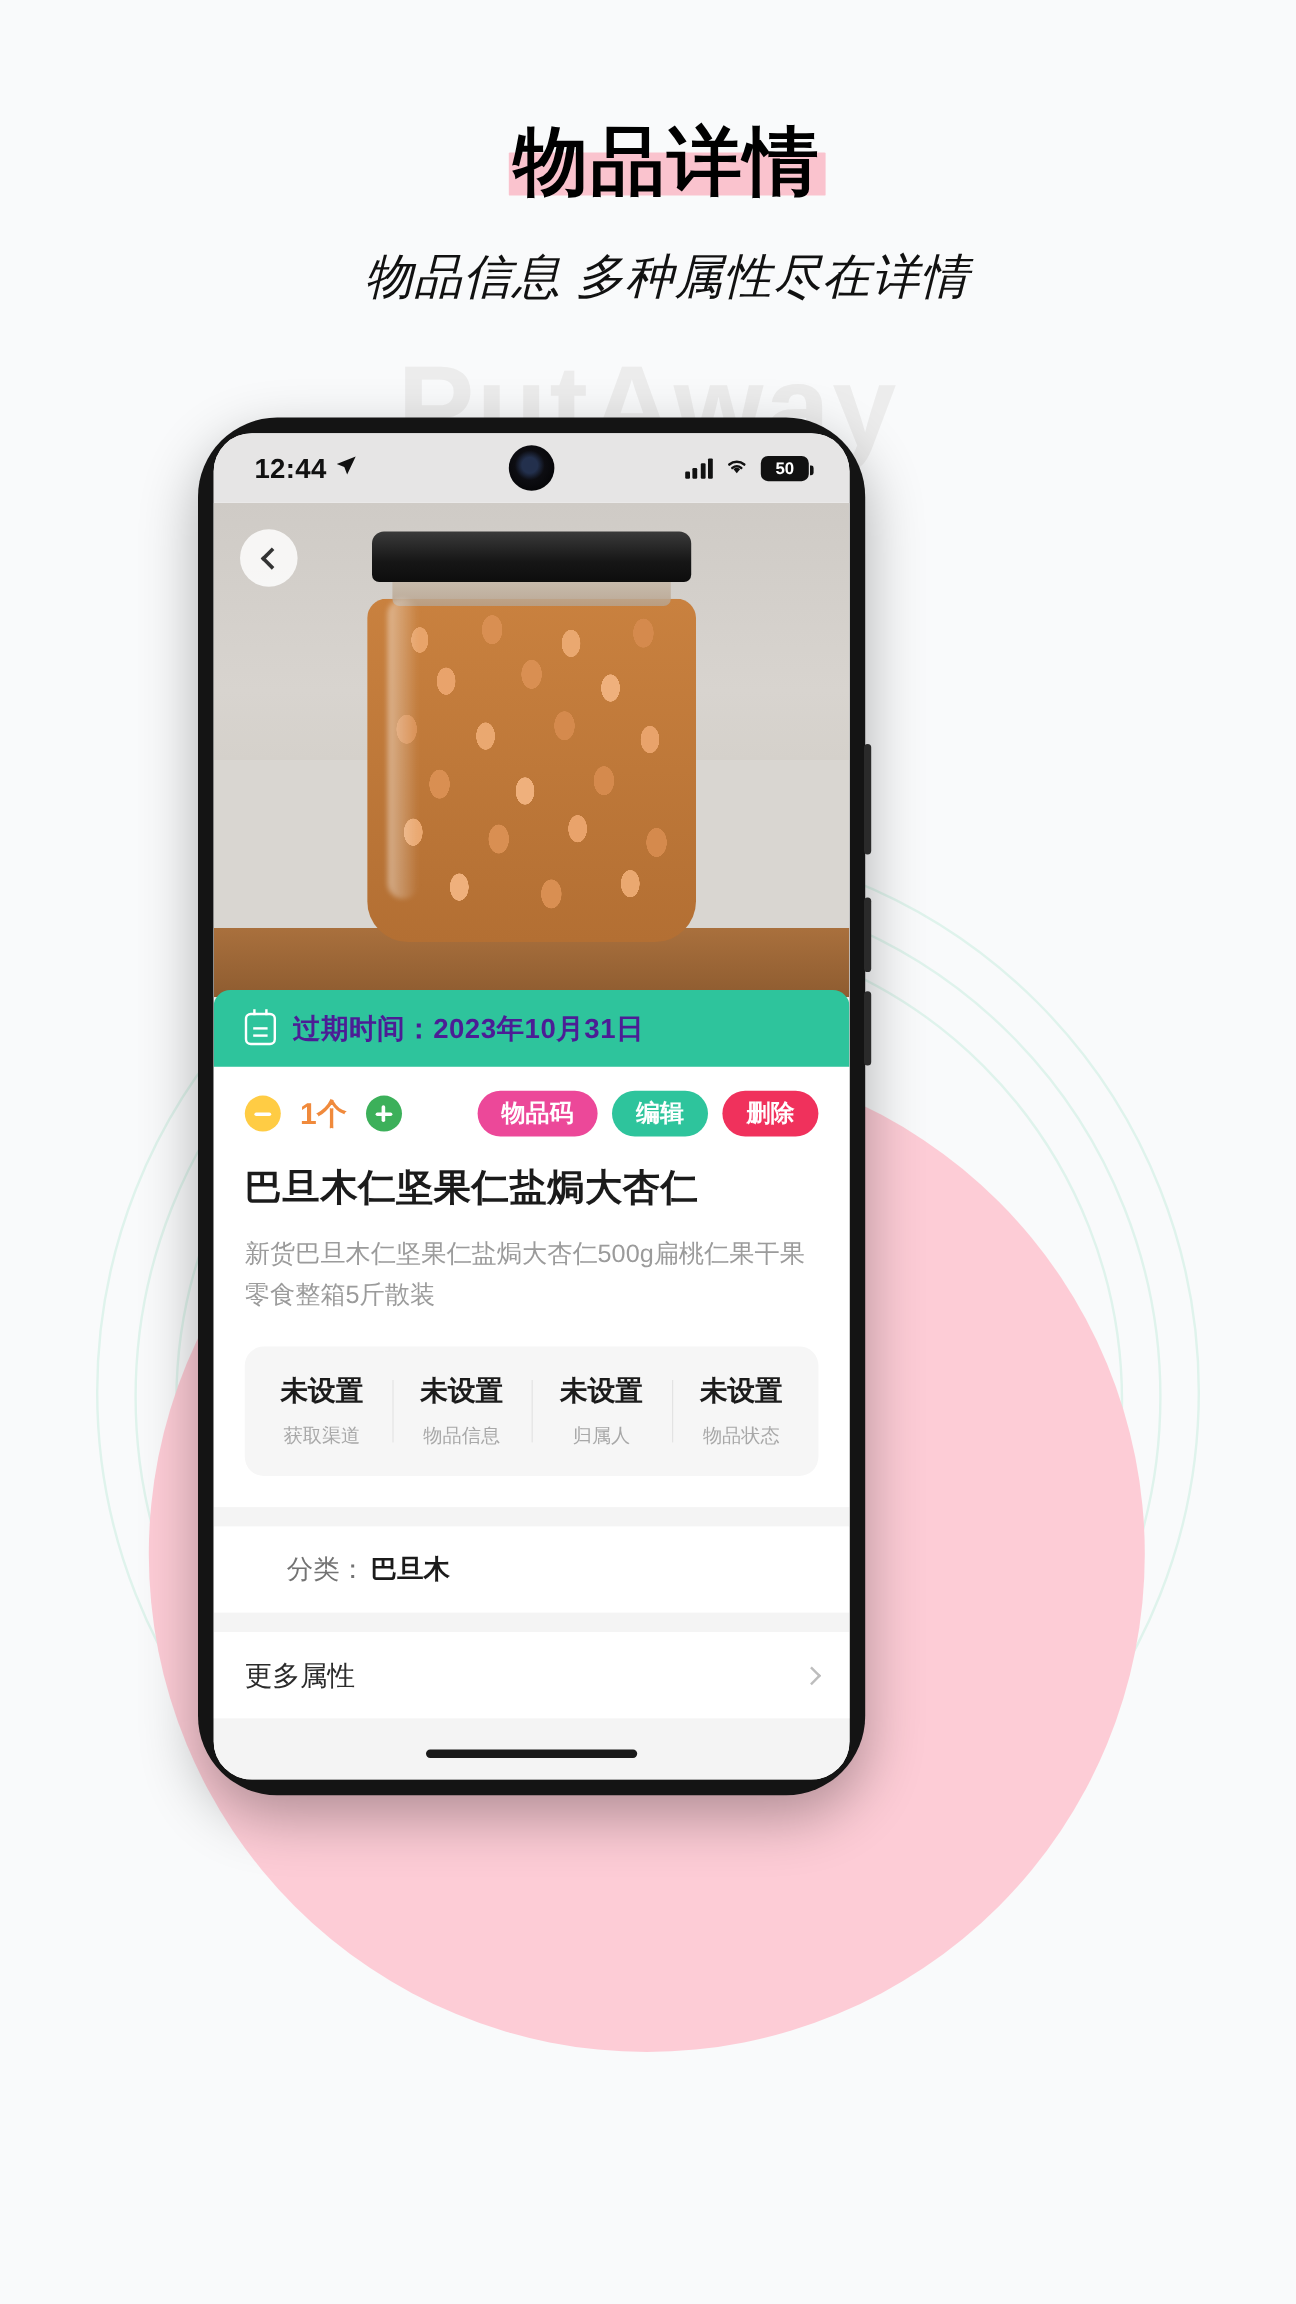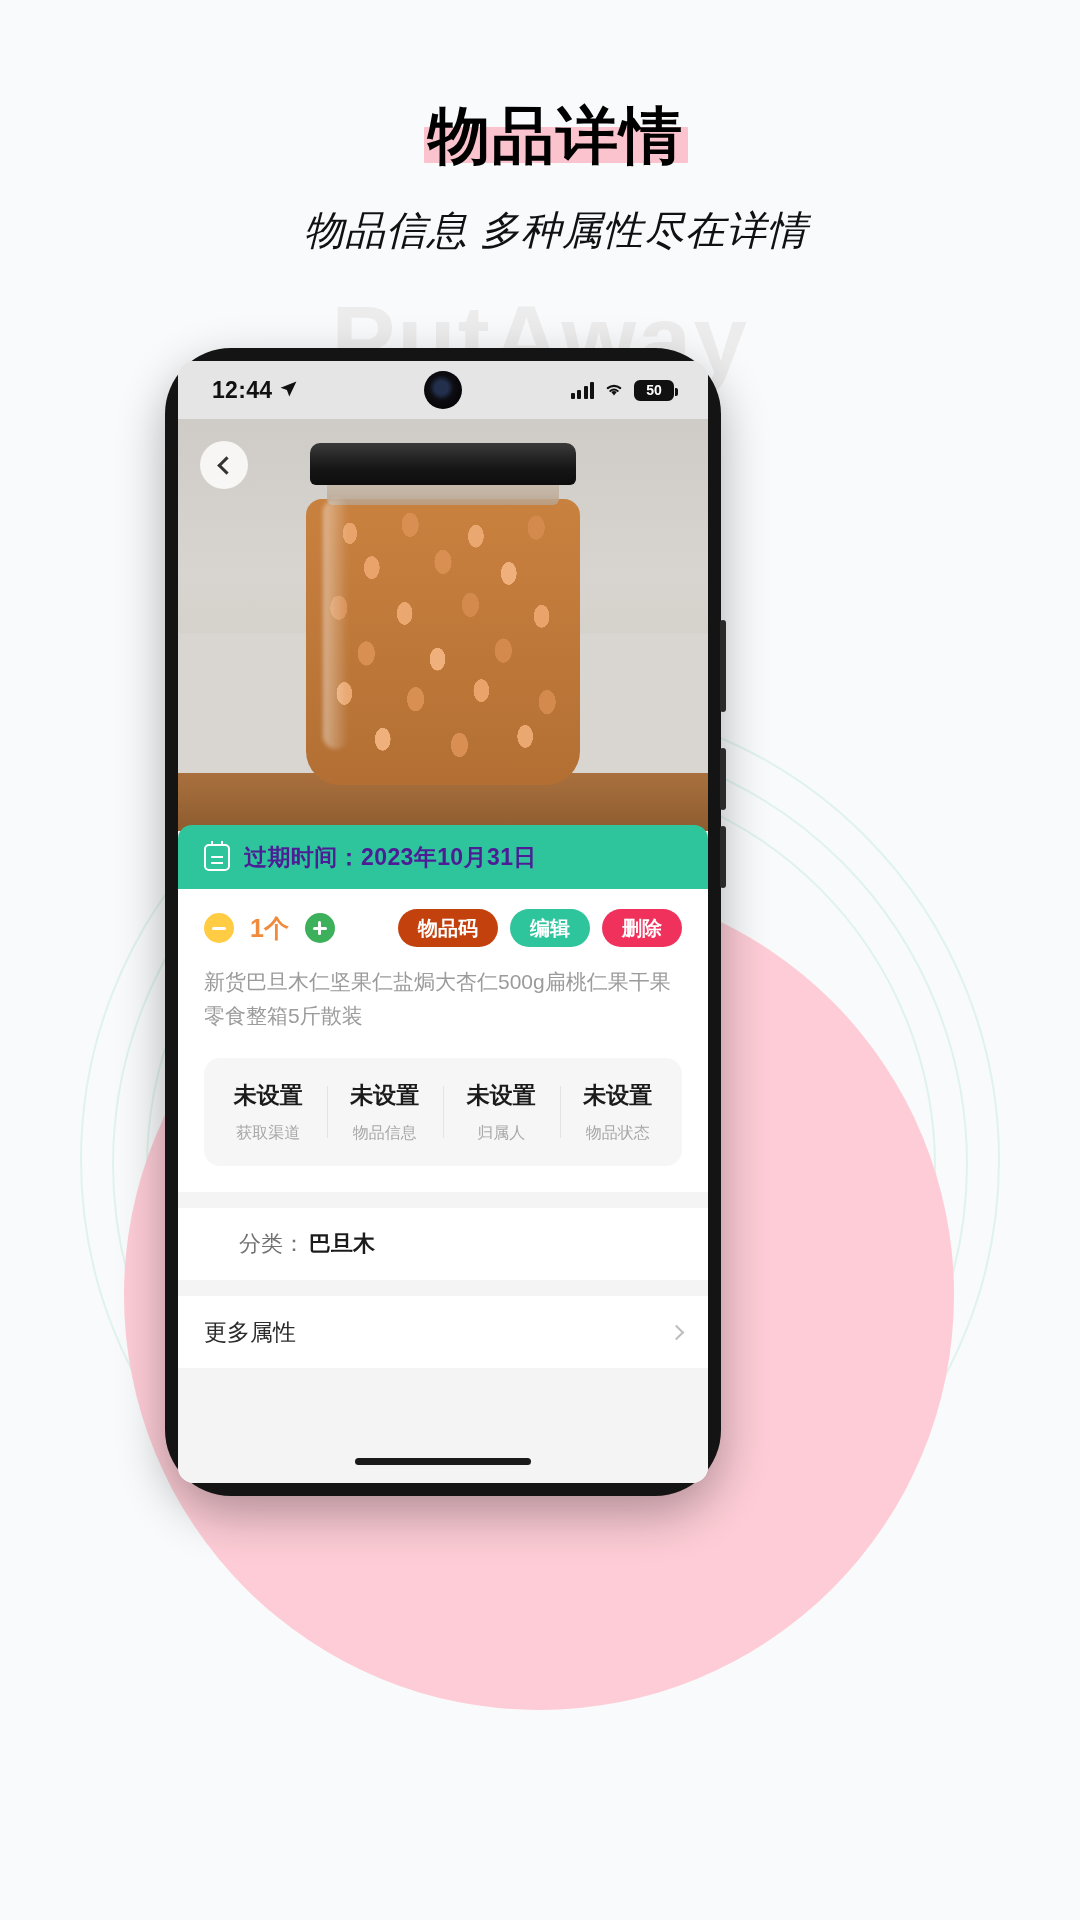--- a/index.html
+++ b/index.html
@@ -45,21 +45,21 @@
   .ring3 { left: 146px; top: 772px; width: 790px; height: 790px; }
 
   
   .phone {
     position: absolute; left: 165px; top: 348px; width: 556px; height: 1148px;
     background: #141414; border-radius: 66px; z-index: 3;
     box-shadow: 0 18px 48px rgba(0,0,0,0.30);
     padding: 13px;
   }
   .phone-inner {
-    width: 100%; height: 100%; background: #ffffff; border-radius: 16px;
+    width: 100%; height: 100%; background: #ffffff; border-radius: 32px;
     overflow: hidden; position: relative;
   }
   .btn-power { position: absolute; right: -5px; top: 272px; width: 6px; height: 92px; background: #2a2a2a; border-radius: 3px; }
   .btn-vol-a { position: absolute; right: -5px; top: 400px; width: 6px; height: 62px; background: #2a2a2a; border-radius: 3px; }
   .btn-vol-b { position: absolute; right: -5px; top: 478px; width: 6px; height: 62px; background: #2a2a2a; border-radius: 3px; }
 
   
   .statusbar {
     position: relative; height: 58px; background: #e6e5e5;
     display: flex; align-items: center; justify-content: space-between;
@@ -173,21 +173,21 @@
   .ic-wrap { position: relative; width: 30px; height: 30px; }
   .bar-h { width: 14px; height: 3px; left: 8px; top: 13.5px; }
   .bar-v { width: 3px; height: 14px; left: 13.5px; top: 8px; }
   .qty-text { font-size: 25px; font-weight: 700; color: #f08a3c; }
 
   .actions { display: flex; align-items: center; gap: 12px; }
   .pill {
     border-radius: 999px; color: #fff; font-size: 20px; font-weight: 600;
     padding: 9px 20px; line-height: 1; white-space: nowrap;
   }
-  .pill-code { background: #c2410c; }
+  .pill-code { background: #ec4899; }
   .pill-edit { background: #2ec49c; }
   .pill-del  { background: #f0315c; }
 
   .item-title { margin-top: 22px; font-size: 31px; font-weight: 700; color: #1b1b1b; letter-spacing: .5px; }
   .item-desc { margin-top: 18px; font-size: 21px; line-height: 1.6; color: #9b9b9b; }
 
   .attr-grid {
     margin-top: 26px; background: #f6f6f6; border-radius: 16px;
     display: flex; padding: 22px 6px;
   }
@@ -306,20 +306,21 @@
                     <i class="bar-v"></i>
                 </span>
               </div>
               <div class="actions">
                 <span class="pill pill-code">物品码</span>
                 <span class="pill pill-edit">编辑</span>
                 <span class="pill pill-del">删除</span>
               </div>
             </div>
 
+            <div class="item-title">巴旦木仁坚果仁盐焗大杏仁</div>
             <div class="item-desc">新货巴旦木仁坚果仁盐焗大杏仁500g扁桃仁果干果零食整箱5斤散装</div>
 
             <div class="attr-grid">
               <div class="attr-cell">
                 <div class="attr-val">未设置</div>
                 <div class="attr-lab">获取渠道</div>
               </div>
               <div class="attr-cell">
                 <div class="attr-val">未设置</div>
                 <div class="attr-lab">物品信息</div>

